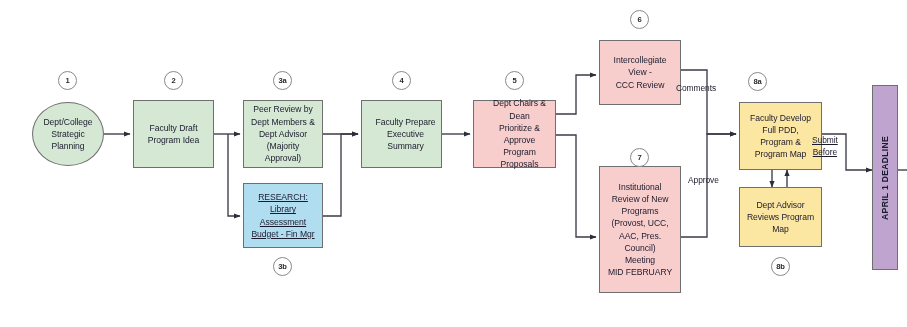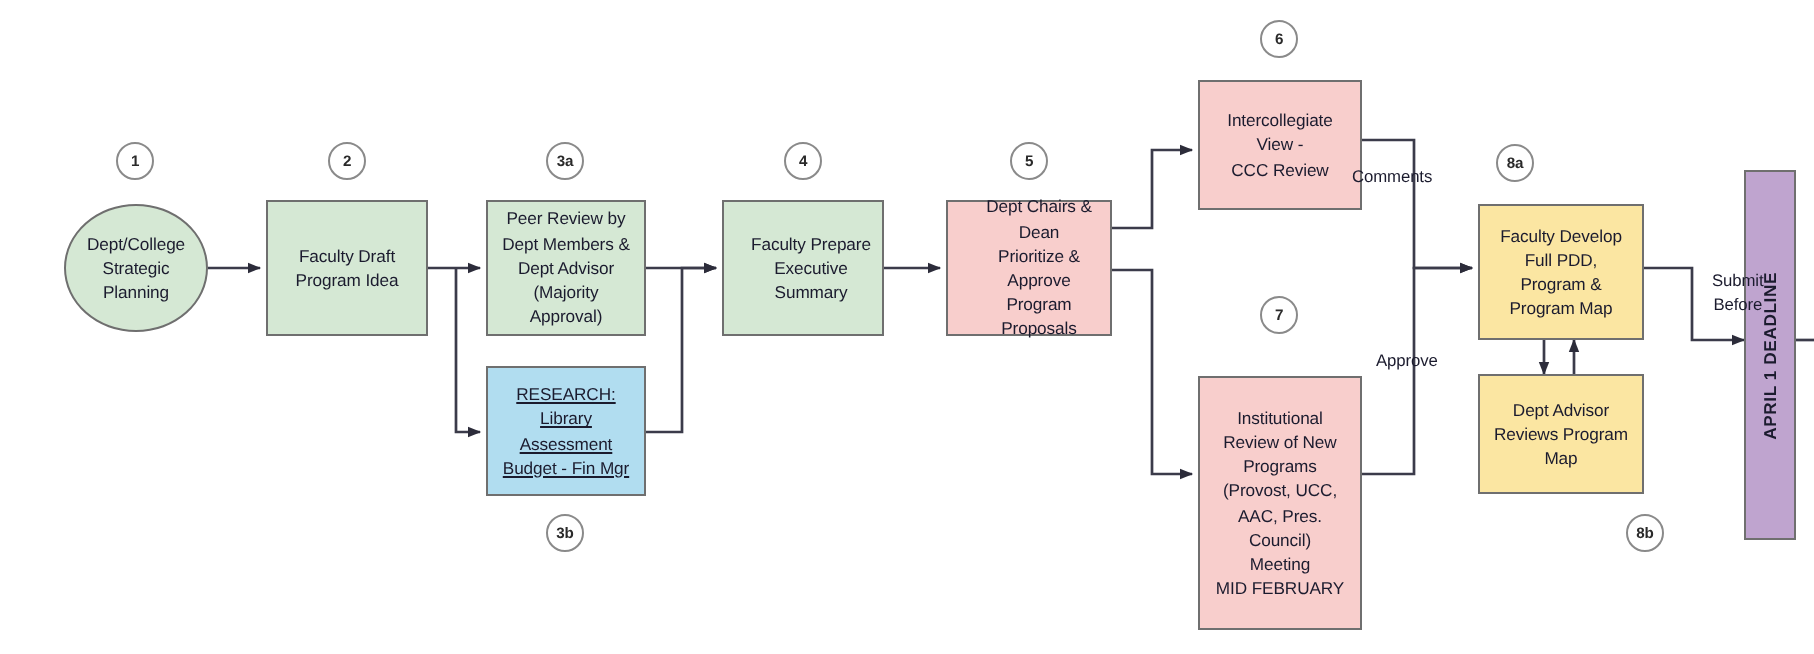--- a/index.html
+++ b/index.html
@@ -176,21 +176,21 @@
 
   <div class="node" style="left:599px; top:40px; width:82px; height:65px; background:#f8cecc;">
     <span style="white-space:pre-line">Intercollegiate
 View -
 CCC Review</span>
   </div>
   <div class="badge" style="left:630px; top:10px;">
     <span>6</span>
   </div>
 
-  <div class="node" style="left:599px; top:188px; width:82px; height:127px; background:#f8cecc;text-align:center;">
+  <div class="node" style="left:599px; top:166px; width:82px; height:127px; background:#f8cecc;text-align:center;">
     <span style="white-space:pre-line">Institutional
 Review of New
 Programs
 (Provost, UCC,
 AAC, Pres.
 Council)
 Meeting
 MID FEBRUARY</span>
   </div>
   <div class="badge" style="left:630px; top:148px;">
@@ -205,26 +205,26 @@
   </div>
   <div class="badge" style="left:748px; top:72px;">
     <span>8a</span>
   </div>
 
   <div class="node" style="left:739px; top:187px; width:83px; height:60px; background:#fbe6a2;">
     <span style="white-space:pre-line">Dept Advisor
 Reviews Program
 Map</span>
   </div>
-  <div class="badge" style="left:813px; top:257px;">
+  <div class="badge" style="left:771px; top:257px;">
     <span>8b</span>
   </div>
 
   <div class="node" style="left:872px; top:85px; width:26px; height:185px; background:#bfa4cf;">
     <span class="vtext">APRIL 1 DEADLINE</span>
   </div>
 
   <div class="edge-label" style="left:676px; top:83px;">Comments</div>
   <div class="edge-label" style="left:688px; top:175px;">Approve</div>
-  <div class="edge-label" style="left:856px; top:135px;">Submit
+  <div class="edge-label" style="left:812px; top:135px;text-decoration:underline;">Submit
 Before</div>
 
 </div>
 
 </body></html>

